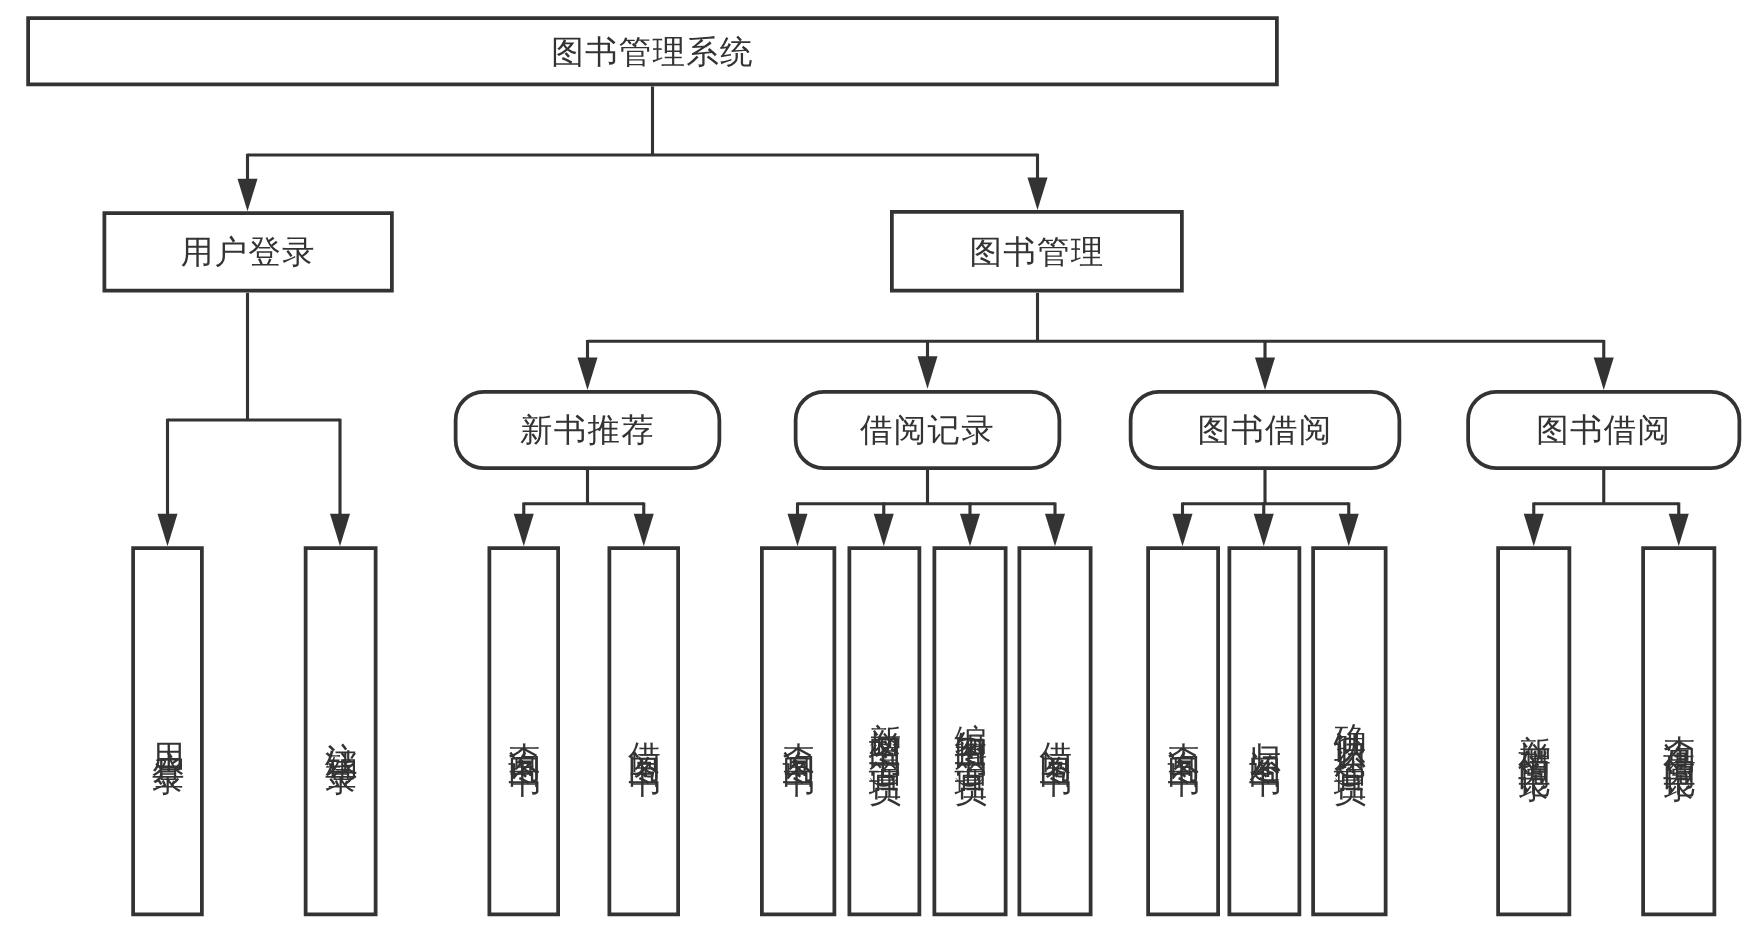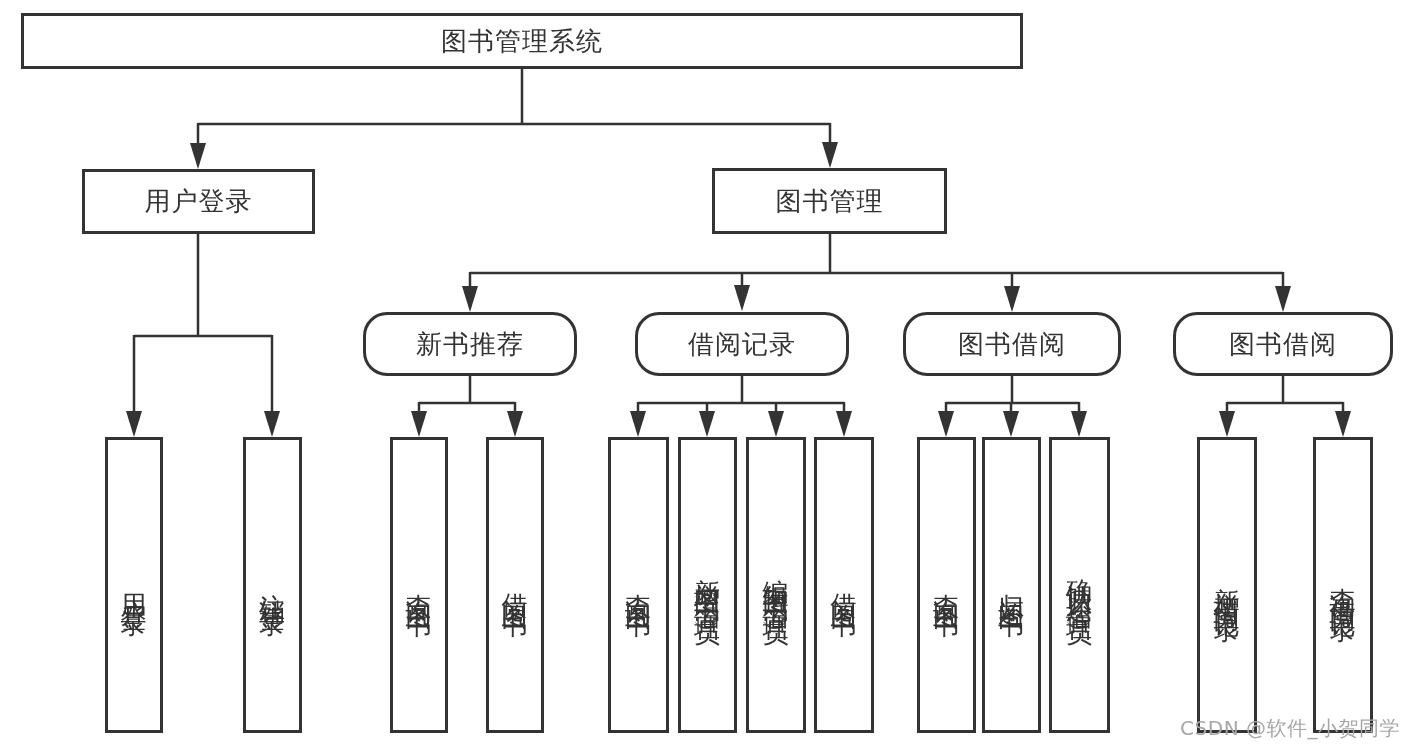--- a/index.html
+++ b/index.html
@@ -208,15 +208,14 @@
   <div class="box leaf lf11">
     <span class="v-label">确认归还（管理员）</span>
   </div>
   <div class="box leaf lf12">
     <span class="v-label">新增借阅记录</span>
   </div>
   <div class="box leaf lf13">
     <span class="v-label">查询借阅记录</span>
   </div>
 
-  <div class="watermark">CSDN @软件_小贺同学</div>
 
 </div>
 
 </body></html>

